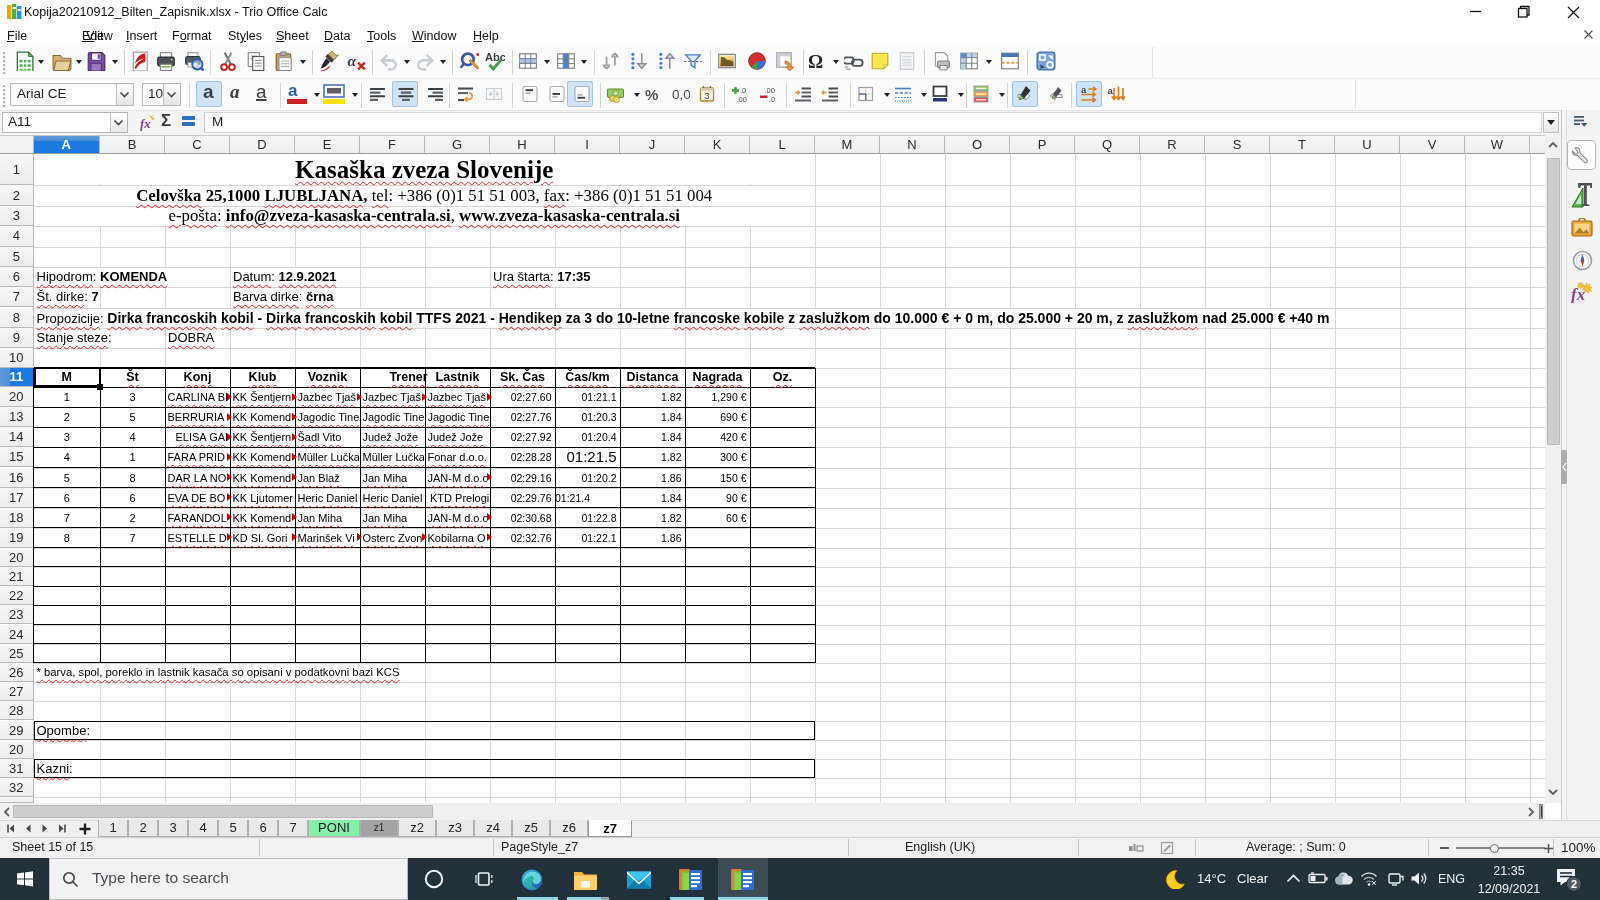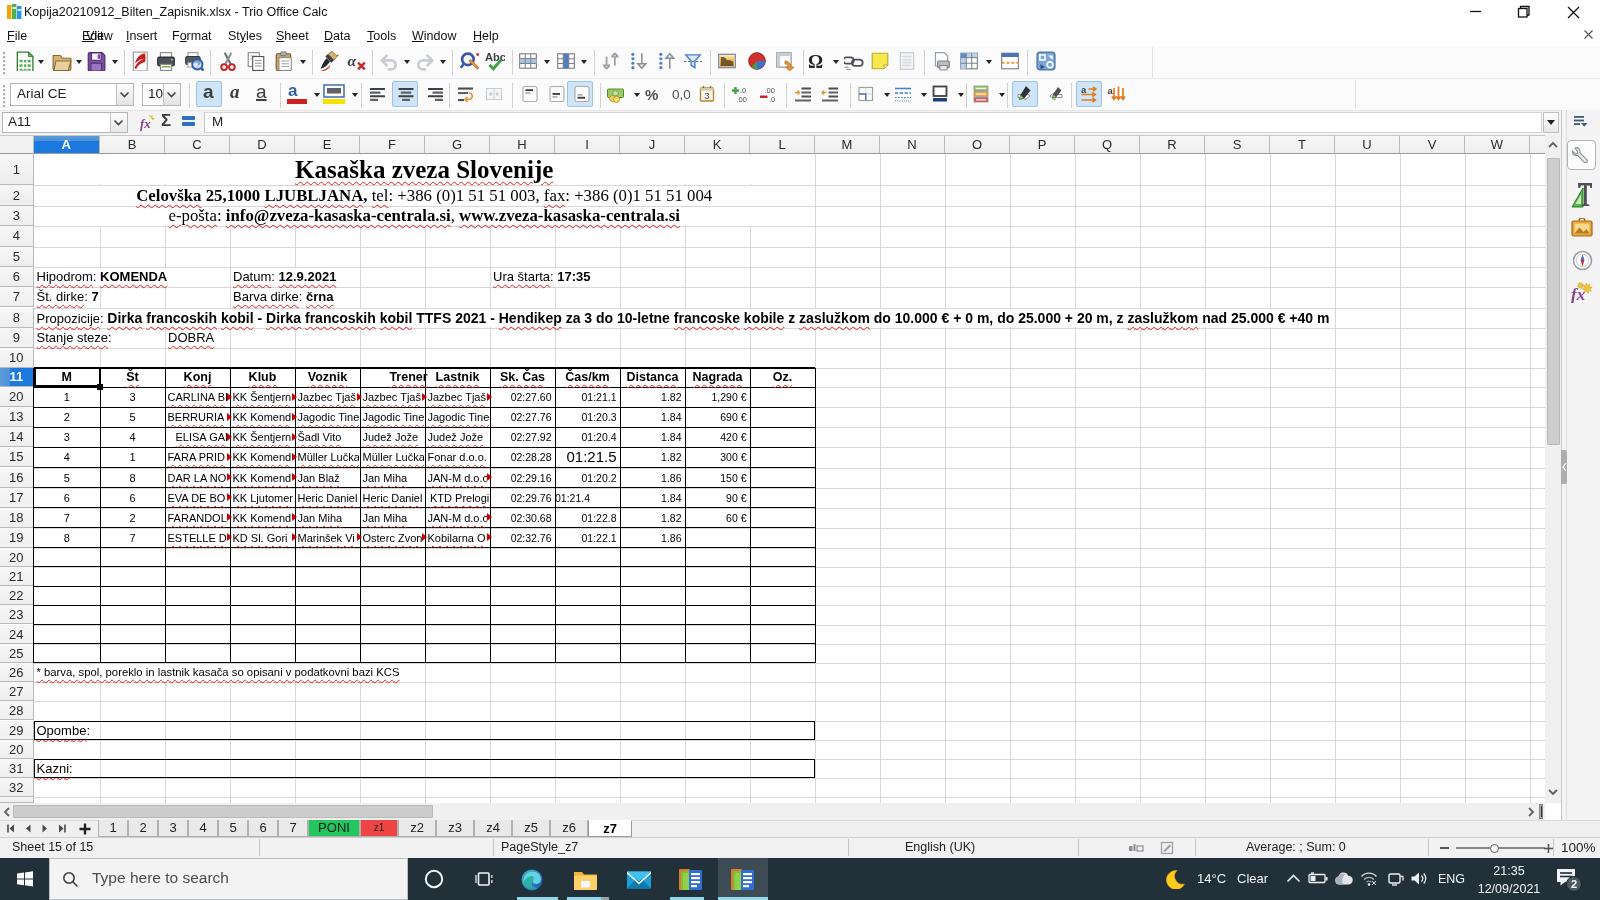--- a/index.html
+++ b/index.html
@@ -937,22 +937,22 @@
 <svg class="ab" style="left:78px;top:821.5px" width="14" height="14" viewBox="0 0 14 14">
     <path d="M7 1.5 V12.5 M1.5 7 H12.5" stroke="#222" stroke-width="2.4"></path>
   </svg>
 <div style="position:absolute;left:98px;top:819.5px;width:30px;height:17px;background:#e9e9e9;border:1px solid #b0b0b0;border-top:none;font-size:13px;color:#222;text-align:center;line-height:16px;">1</div>
 <div style="position:absolute;left:128px;top:819.5px;width:30px;height:17px;background:#e9e9e9;border:1px solid #b0b0b0;border-top:none;font-size:13px;color:#222;text-align:center;line-height:16px;">2</div>
 <div style="position:absolute;left:158px;top:819.5px;width:30px;height:17px;background:#e9e9e9;border:1px solid #b0b0b0;border-top:none;font-size:13px;color:#222;text-align:center;line-height:16px;">3</div>
 <div style="position:absolute;left:188px;top:819.5px;width:30px;height:17px;background:#e9e9e9;border:1px solid #b0b0b0;border-top:none;font-size:13px;color:#222;text-align:center;line-height:16px;">4</div>
 <div style="position:absolute;left:218px;top:819.5px;width:30px;height:17px;background:#e9e9e9;border:1px solid #b0b0b0;border-top:none;font-size:13px;color:#222;text-align:center;line-height:16px;">5</div>
 <div style="position:absolute;left:248px;top:819.5px;width:30px;height:17px;background:#e9e9e9;border:1px solid #b0b0b0;border-top:none;font-size:13px;color:#222;text-align:center;line-height:16px;">6</div>
 <div style="position:absolute;left:278px;top:819.5px;width:30px;height:17px;background:#e9e9e9;border:1px solid #b0b0b0;border-top:none;font-size:13px;color:#222;text-align:center;line-height:16px;">7</div>
-<div style="position:absolute;left:308px;top:819.5px;width:52px;height:17px;background:#22c55e;border:1px solid #b0b0b0;border-top:none;font-size:13px;color:#222;text-align:center;line-height:16px;">PONI</div>
-<div style="position:absolute;left:360px;top:819.5px;width:38px;height:17px;background:#ef4444;border:1px solid #b0b0b0;border-top:none;font-size:10px;color:#222;text-align:center;line-height:16px;">z1</div>
+<div style="position:absolute;left:308px;top:819.5px;width:52px;height:17px;background:#86efac;border:1px solid #b0b0b0;border-top:none;font-size:13px;color:#222;text-align:center;line-height:16px;">PONI</div>
+<div style="position:absolute;left:360px;top:819.5px;width:38px;height:17px;background:#a3a3a3;border:1px solid #b0b0b0;border-top:none;font-size:10px;color:#222;text-align:center;line-height:16px;">z1</div>
 <div style="position:absolute;left:398px;top:819.5px;width:38px;height:17px;background:#e9e9e9;border:1px solid #b0b0b0;border-top:none;font-size:13px;color:#222;text-align:center;line-height:16px;">z2</div>
 <div style="position:absolute;left:436px;top:819.5px;width:38px;height:17px;background:#e9e9e9;border:1px solid #b0b0b0;border-top:none;font-size:13px;color:#222;text-align:center;line-height:16px;">z3</div>
 <div style="position:absolute;left:474px;top:819.5px;width:38px;height:17px;background:#e9e9e9;border:1px solid #b0b0b0;border-top:none;font-size:13px;color:#222;text-align:center;line-height:16px;">z4</div>
 <div style="position:absolute;left:512px;top:819.5px;width:38px;height:17px;background:#e9e9e9;border:1px solid #b0b0b0;border-top:none;font-size:13px;color:#222;text-align:center;line-height:16px;">z5</div>
 <div style="position:absolute;left:550px;top:819.5px;width:38px;height:17px;background:#e9e9e9;border:1px solid #b0b0b0;border-top:none;font-size:13px;color:#222;text-align:center;line-height:16px;">z6</div>
 <div style="position:absolute;left:588px;top:819.5px;width:44px;height:17.5px;background:#fff;border:1px solid #999;border-top:1px solid #fff;font-weight:bold;font-size:13px;text-align:center;line-height:16px;">z7</div>
 <div style="position:absolute;left:0;top:837px;width:1600px;height:21px;background:#f1f1f1;border-top:1px solid #cfcfcf;"></div>
 <div style="position:absolute;left:12px;top:839.5px;font-size:12.5px;color:#222;white-space:nowrap;">Sheet 15 of 15</div>
 <div style="position:absolute;left:501px;top:839.5px;font-size:12.5px;color:#222;white-space:nowrap;">PageStyle_z7</div>
 <div style="position:absolute;left:905px;top:839.5px;font-size:12.5px;color:#222;white-space:nowrap;">English (UK)</div>

